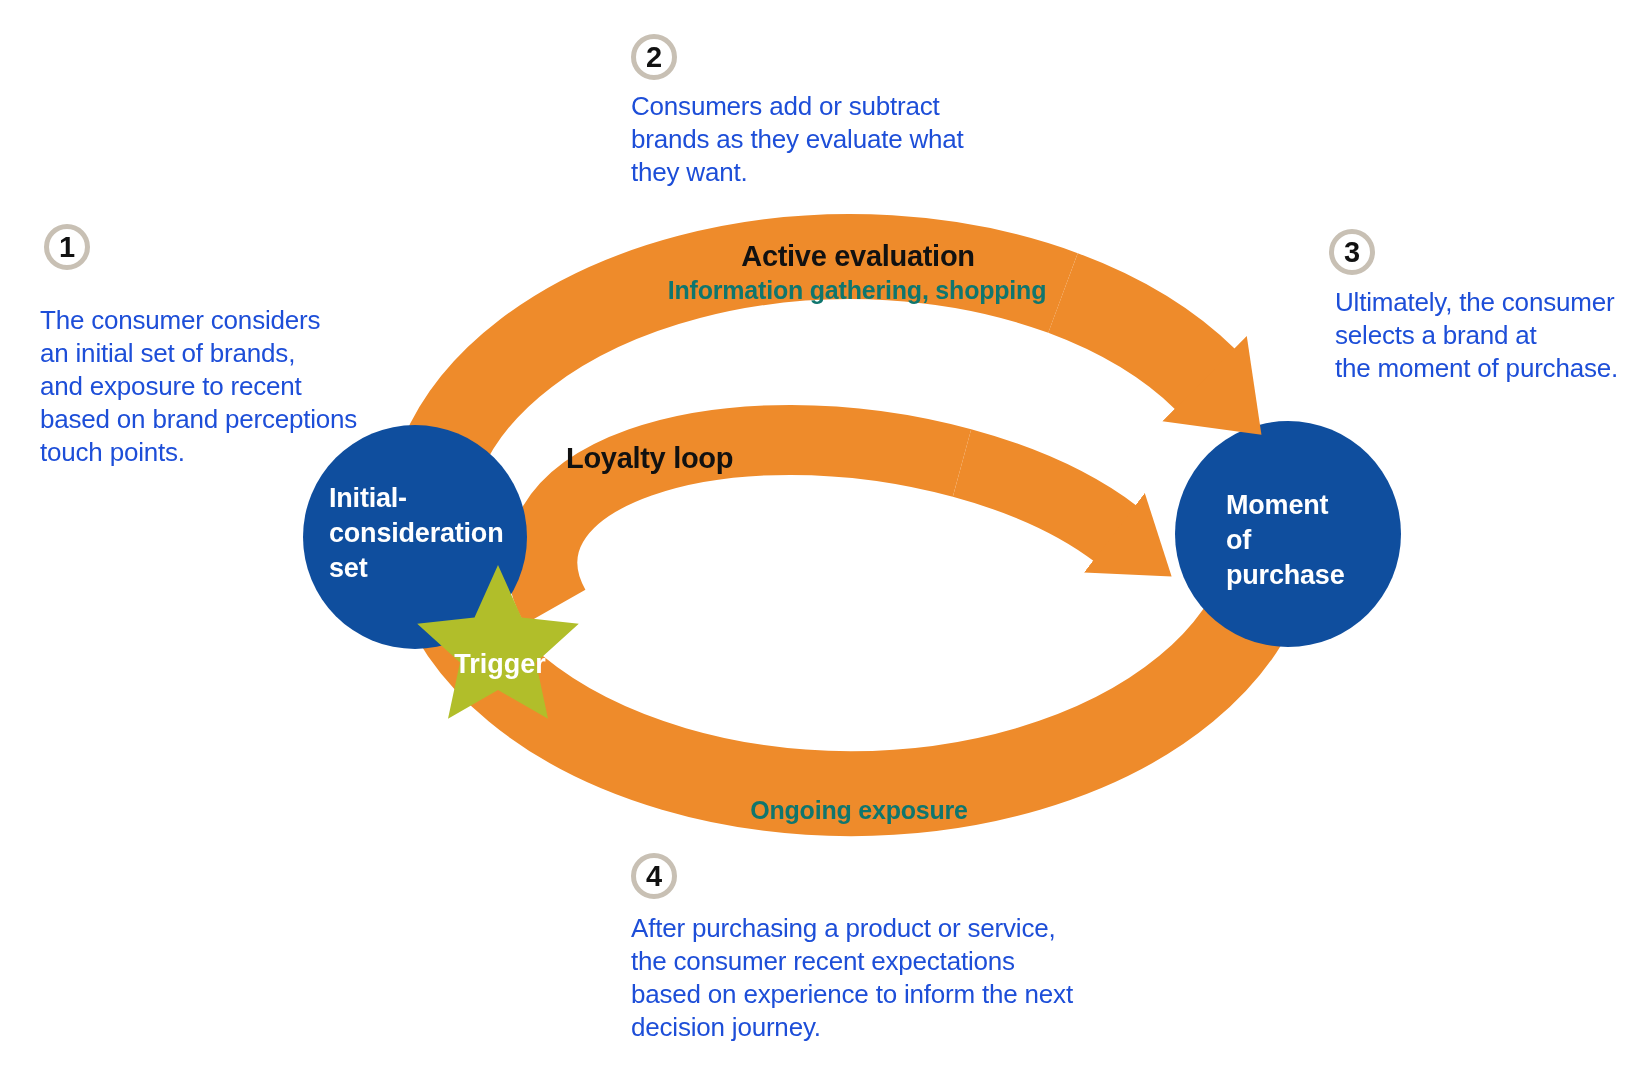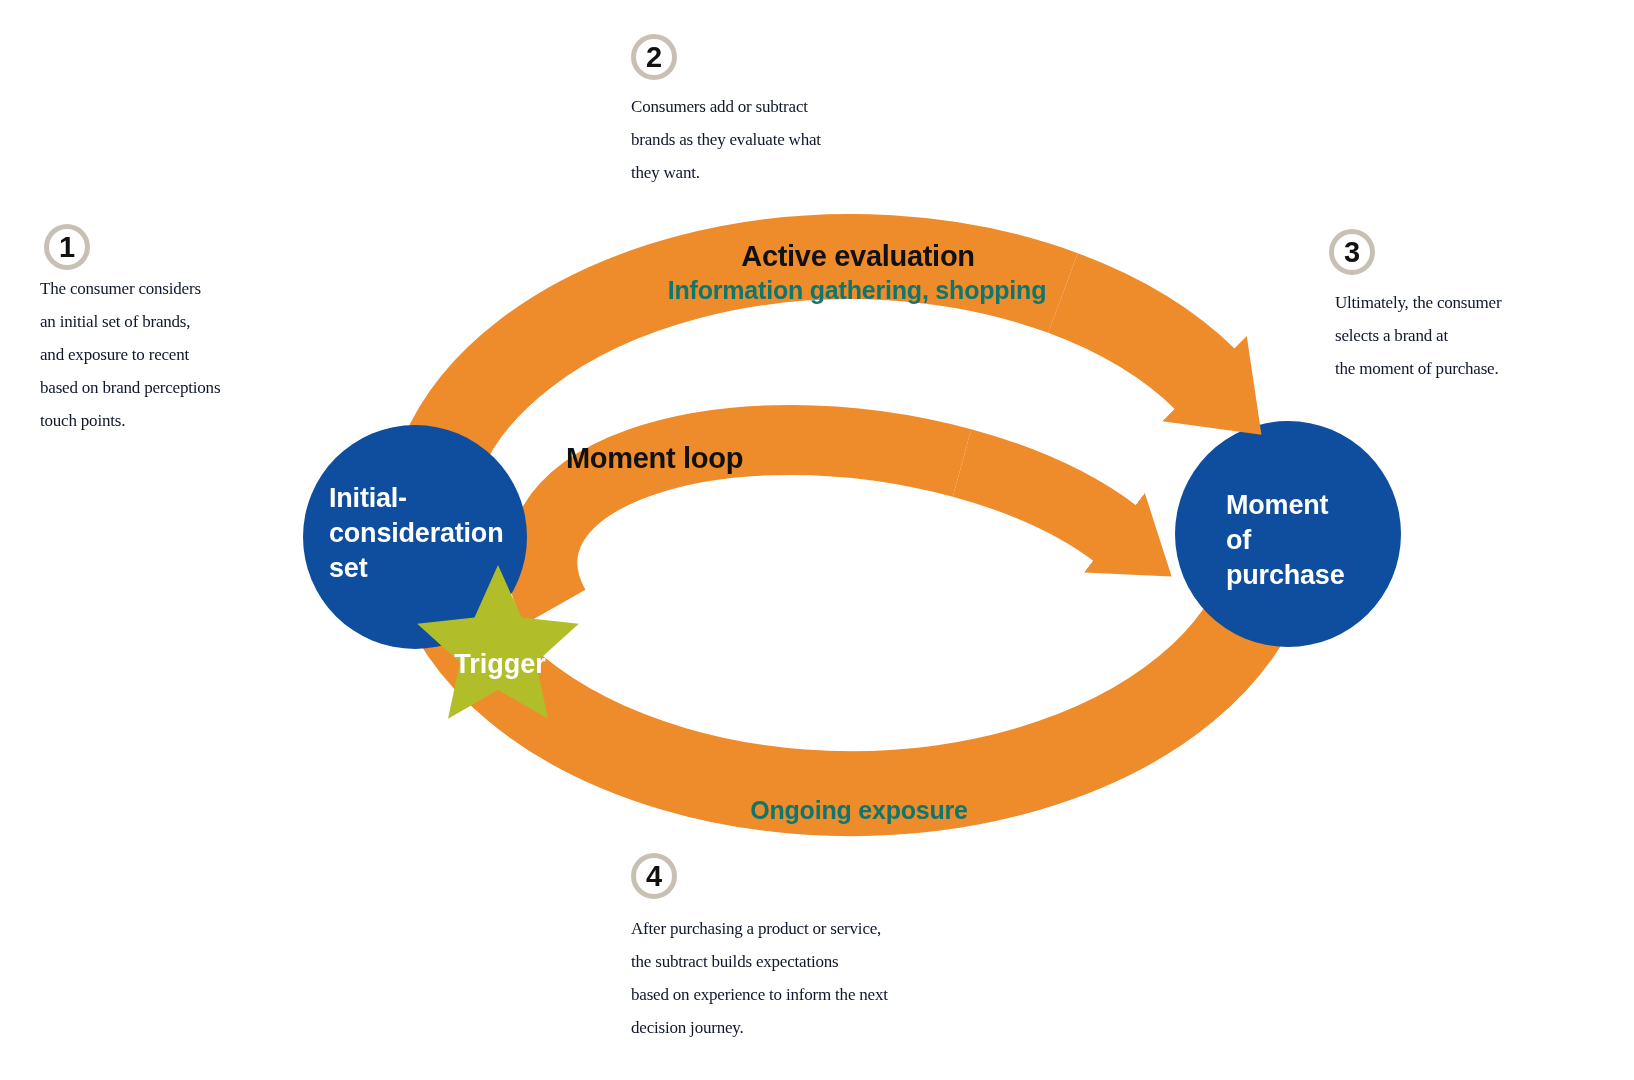--- a/index.html
+++ b/index.html
@@ -11,22 +11,22 @@
     overflow:hidden;
   }
   #diagram-svg{position:absolute;left:0;top:0;}
   .badge{
     position:absolute;width:46px;height:46px;box-sizing:border-box;
     border:5px solid #c8c0b4;border-radius:50%;background:#ffffff;
     display:flex;align-items:center;justify-content:center;
     font-weight:bold;font-size:29px;color:#111111;
   }
   .step-text{
-    position:absolute;font-size:17px;line-height:33px;
-    color:#0f172a;letter-spacing:-0.2px;white-space:nowrap;font-family:Liberation Serif, serif;
+    position:absolute;font-size:26px;line-height:33px;
+    color:#1d4ed8;letter-spacing:-0.2px;white-space:nowrap;
   }
   .band-title{
     position:absolute;font-weight:bold;font-size:29px;color:#111111;
     transform:translateX(-50%);white-space:nowrap;letter-spacing:-0.3px;
   }
   .band-sub{
     position:absolute;font-weight:bold;font-size:25px;color:#0f766e;
     transform:translateX(-50%);white-space:nowrap;letter-spacing:-0.2px;
   }
   .loyalty-label{
@@ -68,21 +68,21 @@
 
     <path d="M 1063 293 A 423 269 0 0 1 1206 380" fill="none" stroke-width="85" marker-end="url(#outerArrow)" stroke="#ee8b2b"></path>
     <path d="M 962 463 A 320 152 8 0 1 1116 534" fill="none" stroke-width="70" marker-end="url(#loyaltyArrow)" stroke="#ee8b2b"></path>
 
     <polygon points="498,565 521.5,617.6 578.8,623.7 536,662.4 548,718.8 498,690 448,718.8 460,662.4 417.2,623.7 474.5,617.6" fill="#b1be2a"></polygon>
   </svg>
 
   <div class="badge" style="left:44px;top:224px;">
     <span>1</span>
   </div>
-  <div class="step-text" style="left:40px;top:272px;">
+  <div class="step-text" style="left:40px;top:304px;">
     <div>The consumer considers</div>
     <div>an initial set of brands,</div>
     <div>and exposure to recent</div>
     <div>based on brand perceptions</div>
     <div>touch points.</div>
   </div>
 
   <div class="badge" style="left:631px;top:34px;">
     <span>2</span>
   </div>
@@ -99,31 +99,31 @@
     <div>Ultimately, the consumer</div>
     <div>selects a brand at</div>
     <div>the moment of purchase.</div>
   </div>
 
   <div class="badge" style="left:631px;top:853px;">
     <span>4</span>
   </div>
   <div class="step-text" style="left:631px;top:912px;">
     <div>After purchasing a product or service,</div>
-    <div>the subtract builds expectations</div>
+    <div>the consumer recent expectations</div>
     <div>based on experience to inform the next</div>
     <div>decision journey.</div>
   </div>
 
   <div class="band-title" style="left:858px;top:240px;">Active evaluation</div>
   <div class="band-sub" style="left:857px;top:276px;">Information gathering, shopping</div>
 
   <div class="band-sub" style="left:859px;top:796px;">Ongoing exposure</div>
 
-  <div class="loyalty-label" style="left:566px;top:442px;">Moment loop</div>
+  <div class="loyalty-label" style="left:566px;top:442px;">Loyalty loop</div>
 
   <div class="node-label" style="left:329px;top:481px;">
     <div>Initial-</div>
     <div>consideration</div>
     <div>set</div>
   </div>
 
   <div class="node-label" style="left:1226px;top:488px;">
     <div>Moment</div>
     <div>of</div>

